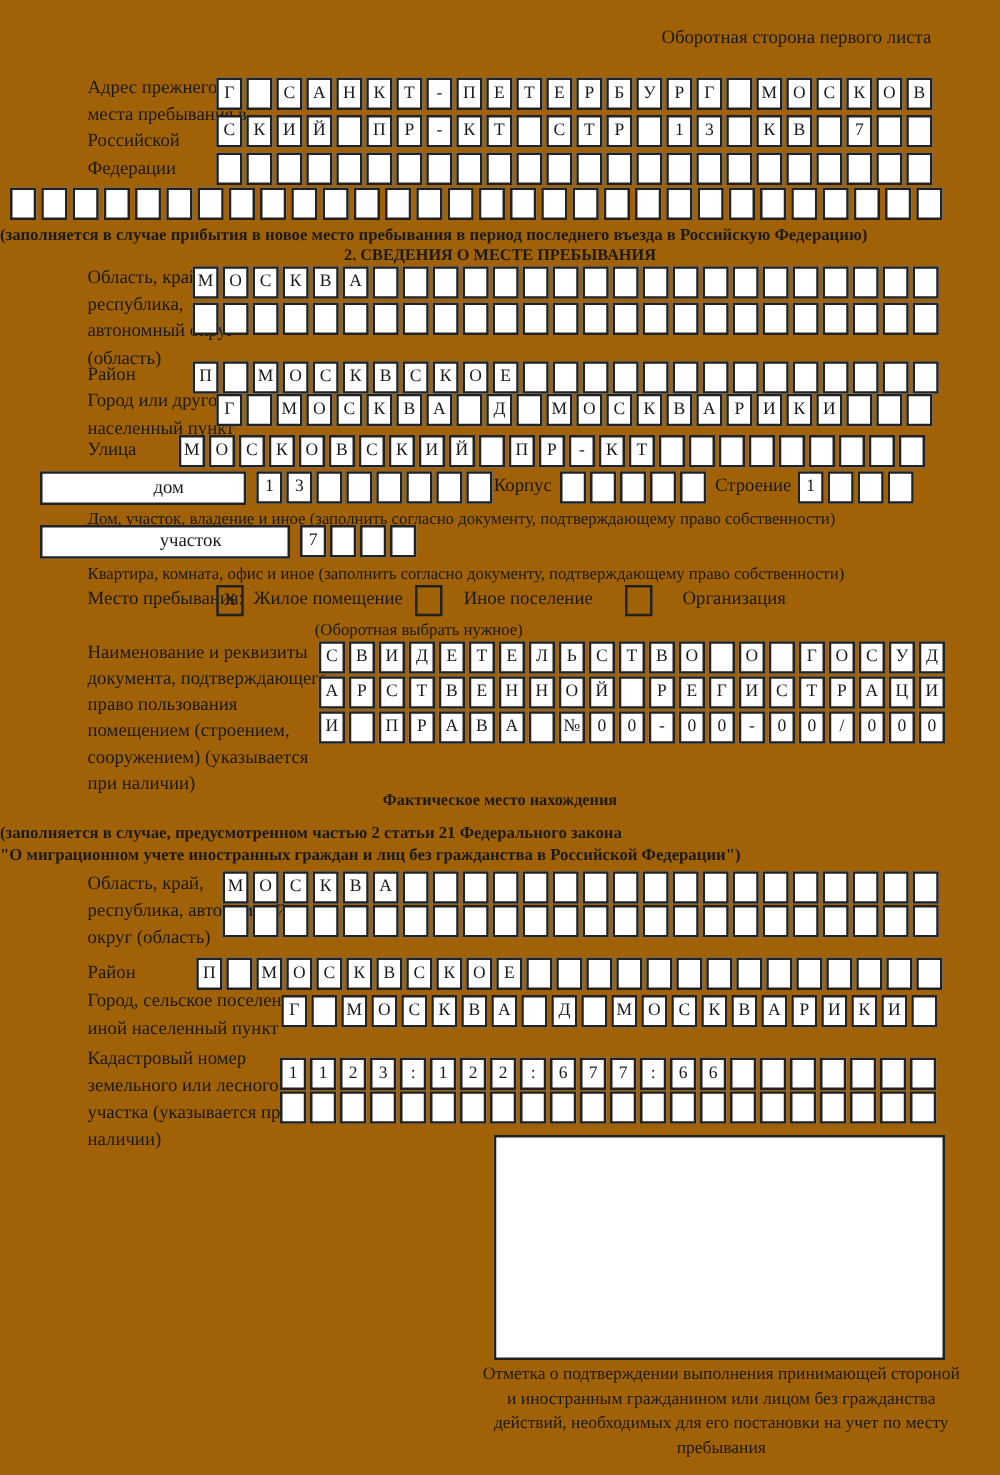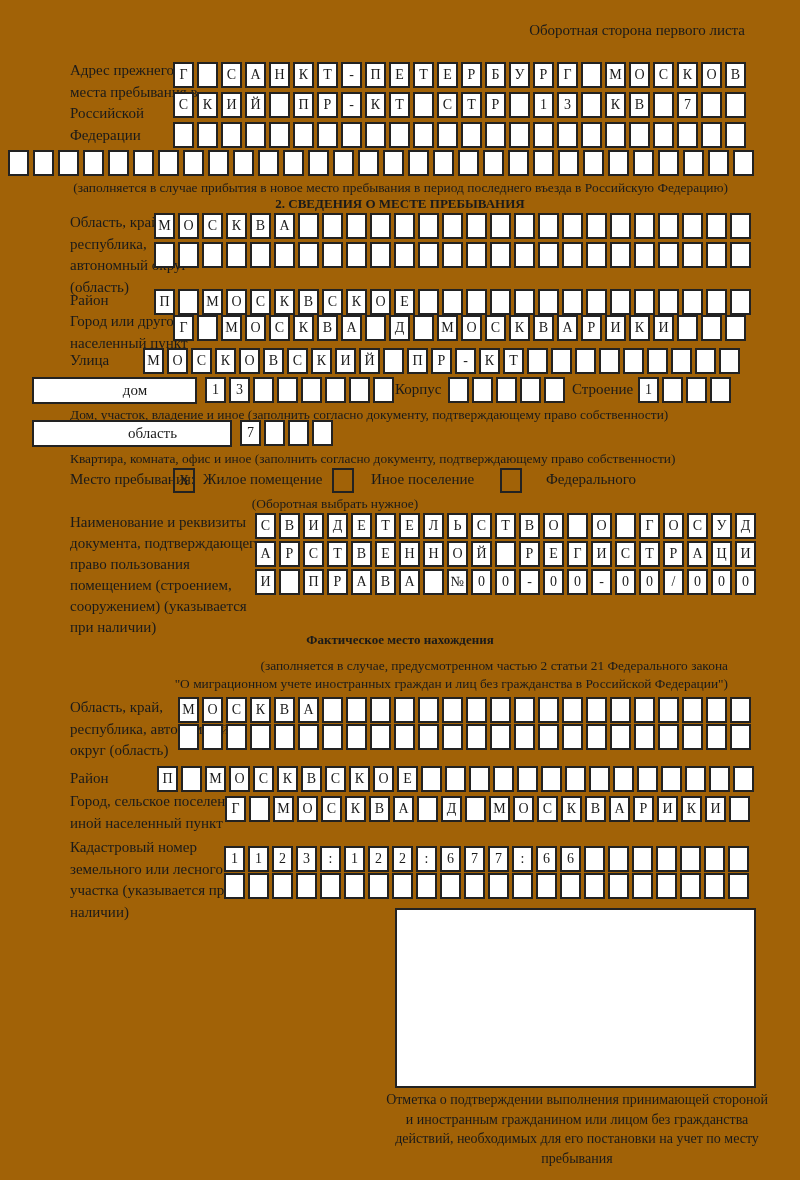--- a/index.html
+++ b/index.html
@@ -2,21 +2,21 @@
 <html><head>
 <meta charset="utf-8">
 <style>
   html,body{margin:0;padding:0;background:#ffffff;}
   .page{position:relative;width:800px;height:1180px;background:#a16207;
         font-family:"Liberation Serif","DejaVu Serif",serif;color:#1a1a1a;overflow:hidden;}
   .hdr{position:absolute;top:22px;right:55px;font-size:15px;}
   .lbl{position:absolute;font-size:15px;line-height:21.5px;}
   .title{position:absolute;left:0;width:800px;text-align:center;font-weight:bold;font-size:13px;}
   .note{position:absolute;font-size:13.4px;line-height:17px;text-align:right;}
-  .center{left:0;width:728px;text-align:right;}
+  .center{left:0;width:728px;text-align:left;font-weight:bold;}
   .cells{position:absolute;display:flex;gap:3px;}
   .cells.gap4{gap:4px;}
   .cbox{box-sizing:border-box;flex:0 0 auto;width:21px;height:26px;border:2px solid #222;
         font-size:14px;line-height:22px;text-align:center;background:#fff;}
   .chk{position:absolute;display:inline-block;width:22px;height:25px;box-sizing:border-box;
        border:2px solid #222;font-size:14px;line-height:21px;text-align:center;}
   .bigbox{position:absolute;box-sizing:border-box;border:2px solid #222;display:flex;
           align-items:center;justify-content:center;font-size:15px;background:#fff;padding-left:41px;}
   .inlbl{position:absolute;font-size:15px;}
   .stamp{position:absolute;left:395px;top:908px;width:357px;height:176px;border:2px solid #222;background:#fff;}
@@ -311,37 +311,37 @@
   <div class="inlbl" style="left:572px;top:381px">Строение</div>
   <div class="cells" style="left:638px;top:377px">
       <span class="cbox">1</span>
       <span class="cbox"></span>
       <span class="cbox"></span>
       <span class="cbox"></span>
     </div>
   <div class="note" style="left:70px;top:406px">Дом, участок, владение и иное (заполнить согласно документу, подтверждающему право собственности)</div>
 
   <div class="bigbox" style="left:32px;top:420px;width:200px;height:27px">
-    <span>область</span>
+    <span>участок</span>
   </div>
   <div class="cells" style="left:240px;top:420px">
       <span class="cbox">7</span>
       <span class="cbox"></span>
       <span class="cbox"></span>
       <span class="cbox"></span>
     </div>
   <div class="note" style="left:70px;top:450px">Квартира, комната, офис и иное (заполнить согласно документу, подтверждающему право собственности)</div>
 
   <div class="inlbl" style="left:70px;top:471px">Место пребывания:</div>
   <span class="chk" style="left:173px;top:468px">X</span>
   <div class="inlbl" style="left:203px;top:471px">Жилое помещение</div>
   <span class="chk" style="left:332px;top:468px"></span>
   <div class="inlbl" style="left:371px;top:471px">Иное поселение</div>
   <span class="chk" style="left:500px;top:468px"></span>
-  <div class="inlbl" style="left:546px;top:471px">Федерального</div>
+  <div class="inlbl" style="left:546px;top:471px">Организация</div>
   <div class="note" style="left:170px;top:495px;width:330px;text-align:center">(Оборотная выбрать нужное)</div>
 
   <div class="lbl" style="left:70px;top:512px;width:200px;line-height:21px">Наименование и реквизиты документа, подтверждающего право пользования помещением (строением, сооружением) (указывается при наличии)</div>
   <div class="cells" style="left:255px;top:513px">
       <span class="cbox">С</span>
       <span class="cbox">В</span>
       <span class="cbox">И</span>
       <span class="cbox">Д</span>
       <span class="cbox">Е</span>
       <span class="cbox">Т</span>

